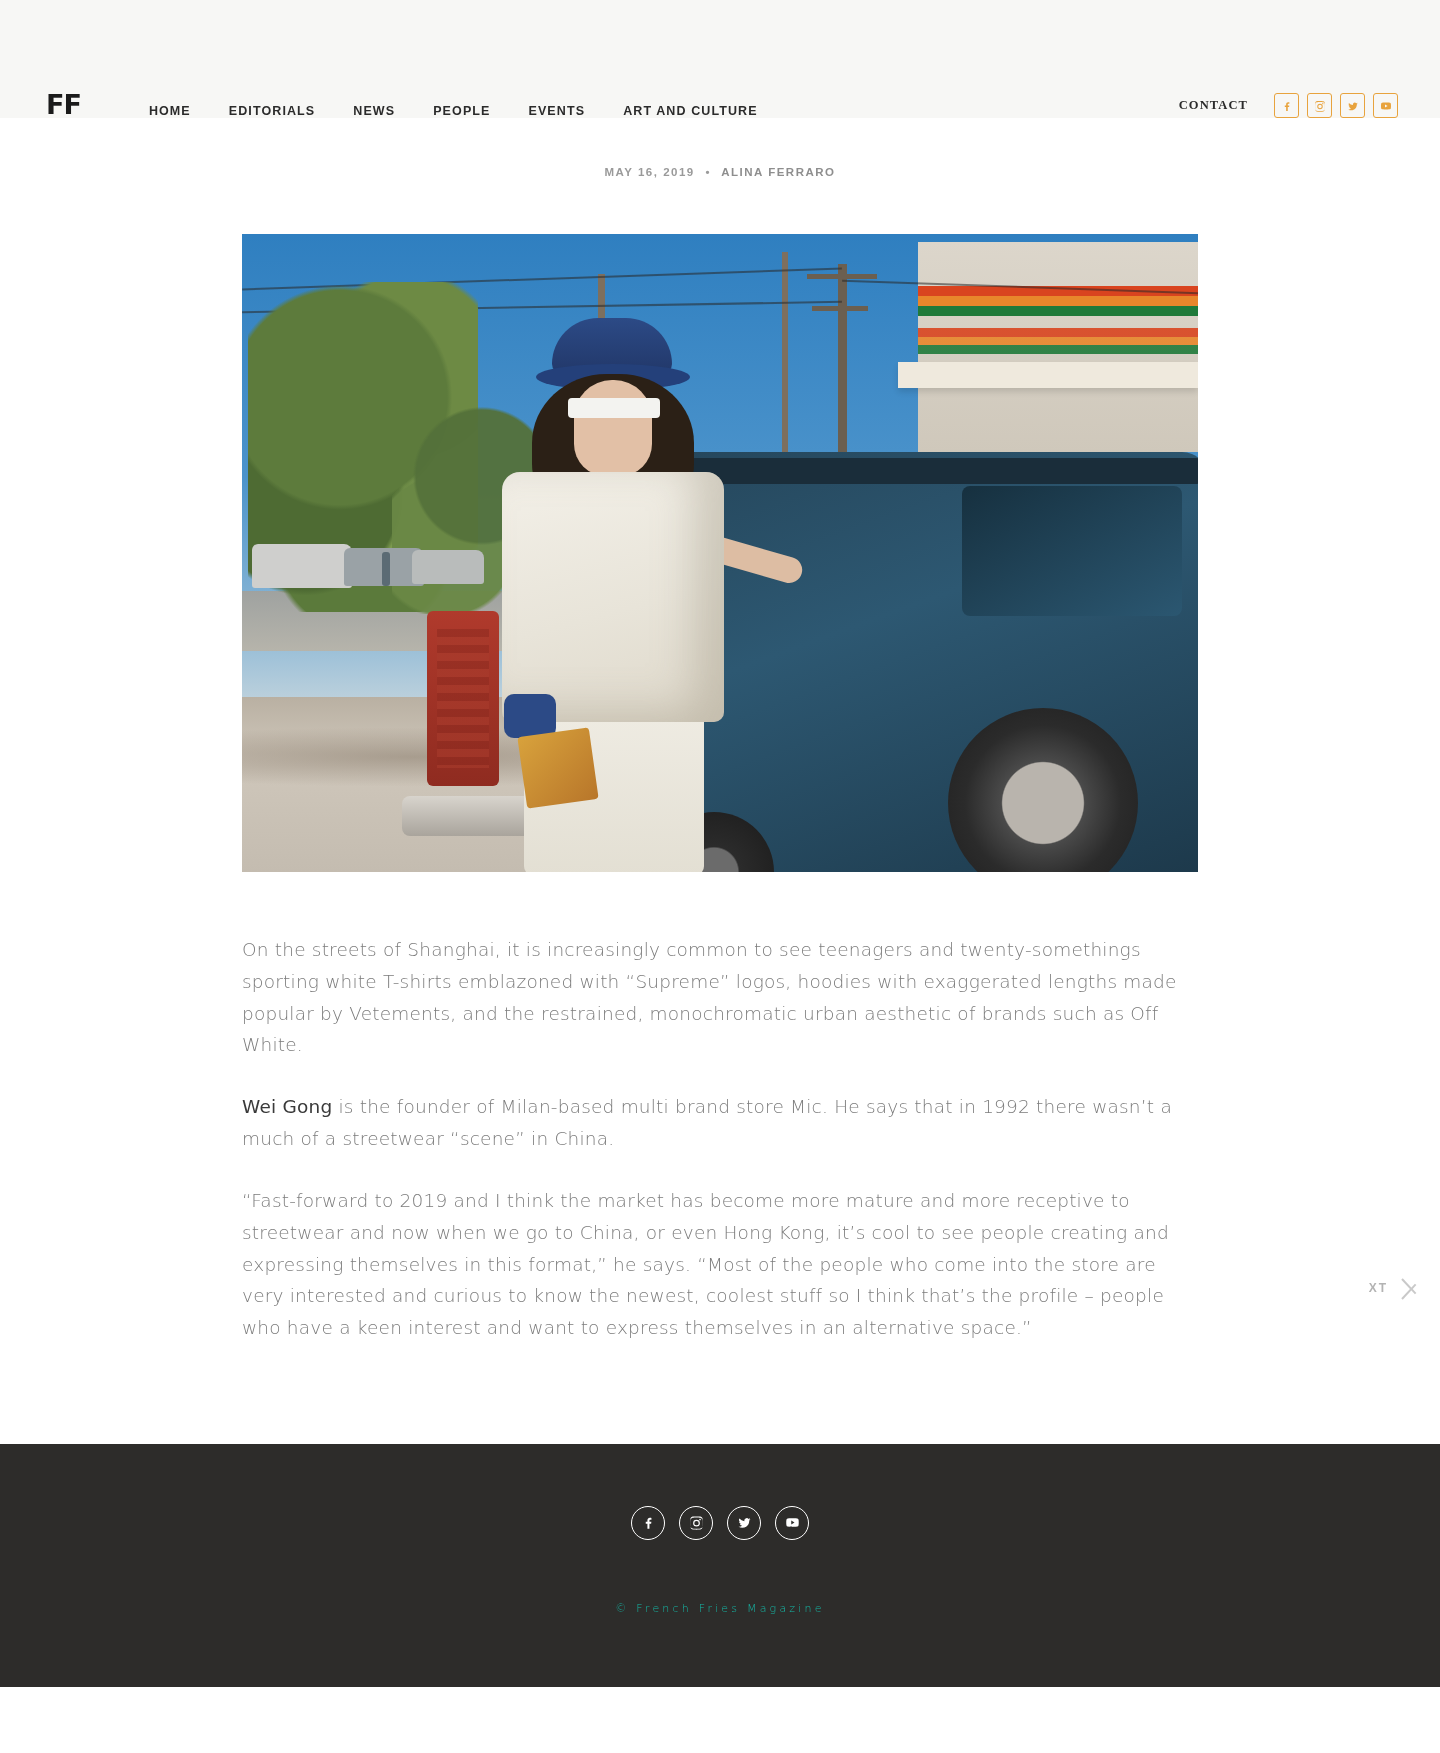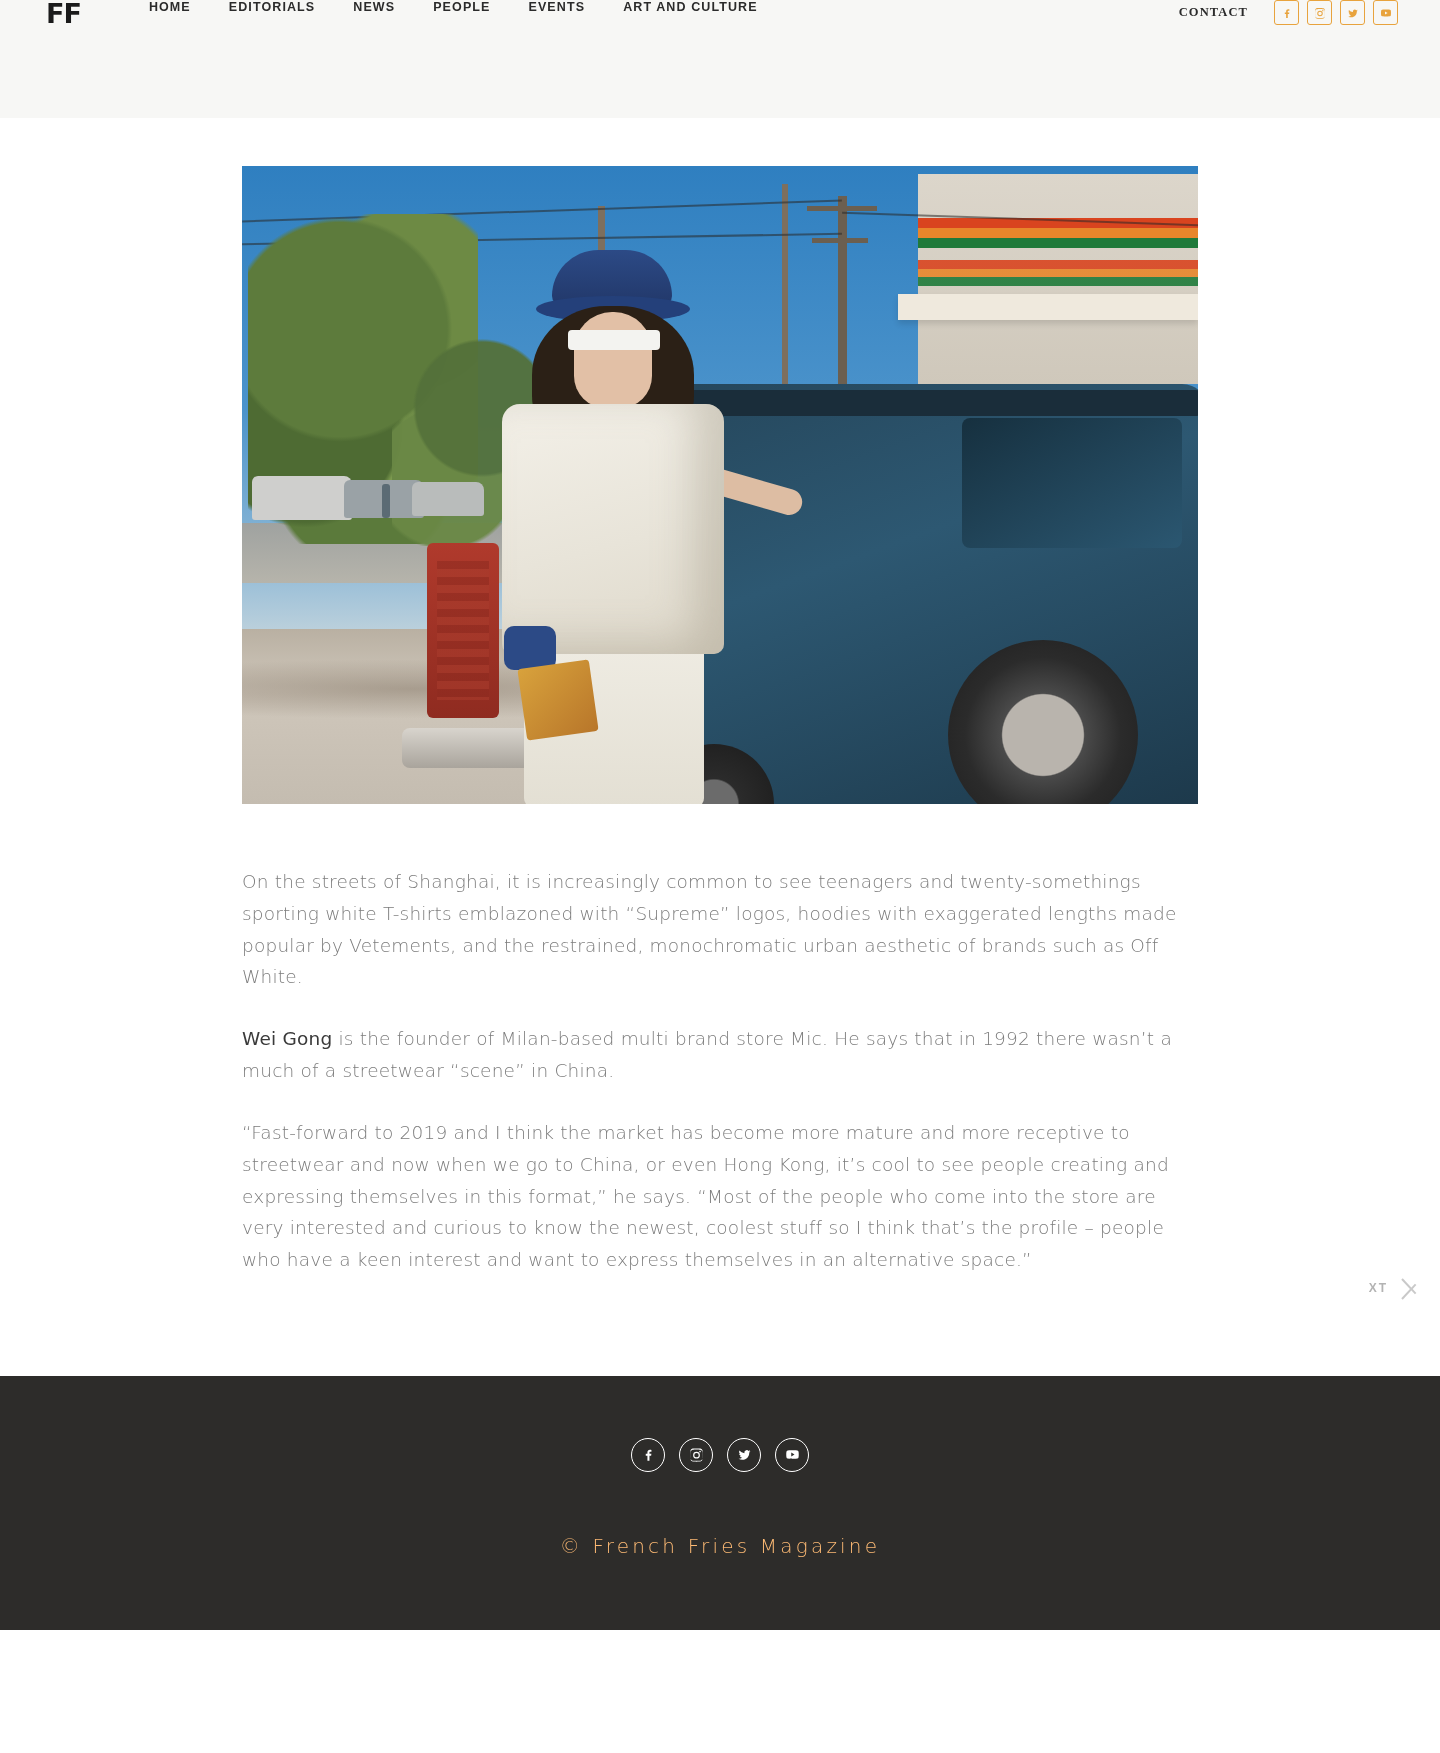--- a/index.html
+++ b/index.html
@@ -11,21 +11,21 @@
     -webkit-font-smoothing: antialiased;
   }
 
   body { width: 1440px; min-height: 1753px; position: relative; overflow-x: hidden; }
 
   
   .site-header {
     height: 118px;
     background: #f7f7f5;
     display: flex;
-    align-items: flex-start;
+    align-items: flex-end;
     padding: 0 42px 0 46px;
     position: relative;
   }
 
   .logo {
     font-family: "DejaVu Sans", sans-serif;
     font-weight: 800;
     font-size: 27px;
     letter-spacing: -1px;
     color: #1b1b1b;
@@ -314,22 +314,22 @@
   }
   .footer-social { display: flex; justify-content: center; gap: 14px; margin-bottom: 62px; }
   .circle-icon {
     width: 34px; height: 34px; border-radius: 50%;
     border: 1.5px solid #ffffff;
     display: flex; align-items: center; justify-content: center;
     cursor: pointer;
   }
   .circle-icon svg { width: 15px; height: 15px; fill: #ffffff; display:block; }
   .copyright {
-    color: #fdba74;
-    font-size: 20px;
+    color: #14b8a6;
+    font-size: 11px;
     letter-spacing: 3.2px;
     font-family: "DejaVu Sans", sans-serif;
     font-weight: 300;
   }
 </style>
 </head>
 <body>
 
 <header class="site-header">
   <div class="logo">FF</div>
@@ -366,20 +366,25 @@
         <svg viewBox="0 0 24 24">
             <path d="M21.6 7.2a2.52 2.52 0 0 0-1.78-1.78C18.25 5 12 5 12 5s-6.25 0-7.82.42A2.52 2.52 0 0 0 2.4 7.2C2 8.77 2 12 2 12s0 3.23.4 4.8a2.52 2.52 0 0 0 1.78 1.78C5.75 19 12 19 12 19s6.25 0 7.82-.42a2.52 2.52 0 0 0 1.78-1.78C22 15.23 22 12 22 12s0-3.23-.4-4.8zM10 15.2V8.8l5.2 3.2-5.2 3.2z"></path>
           </svg>
       </span>
     </div>
   </div>
 </header>
 
 <main class="article-wrap">
 
+  <div class="meta-line">
+    <span>MAY 16, 2019</span>
+    <span class="sep">•</span>
+    <span class="meta-author">ALINA FERRARO</span>
+  </div>
 
   <figure class="hero-figure">
     <div class="hero-image" aria-label="Model in white oversized t-shirt and blue bucket hat leaning on a pickup truck">
       <div class="sky"></div>
       <div class="far-road"></div>
       <div class="store">
         <div class="stripes"></div>
         <div class="stripes2"></div>
         <div class="awning"></div>
       </div>

